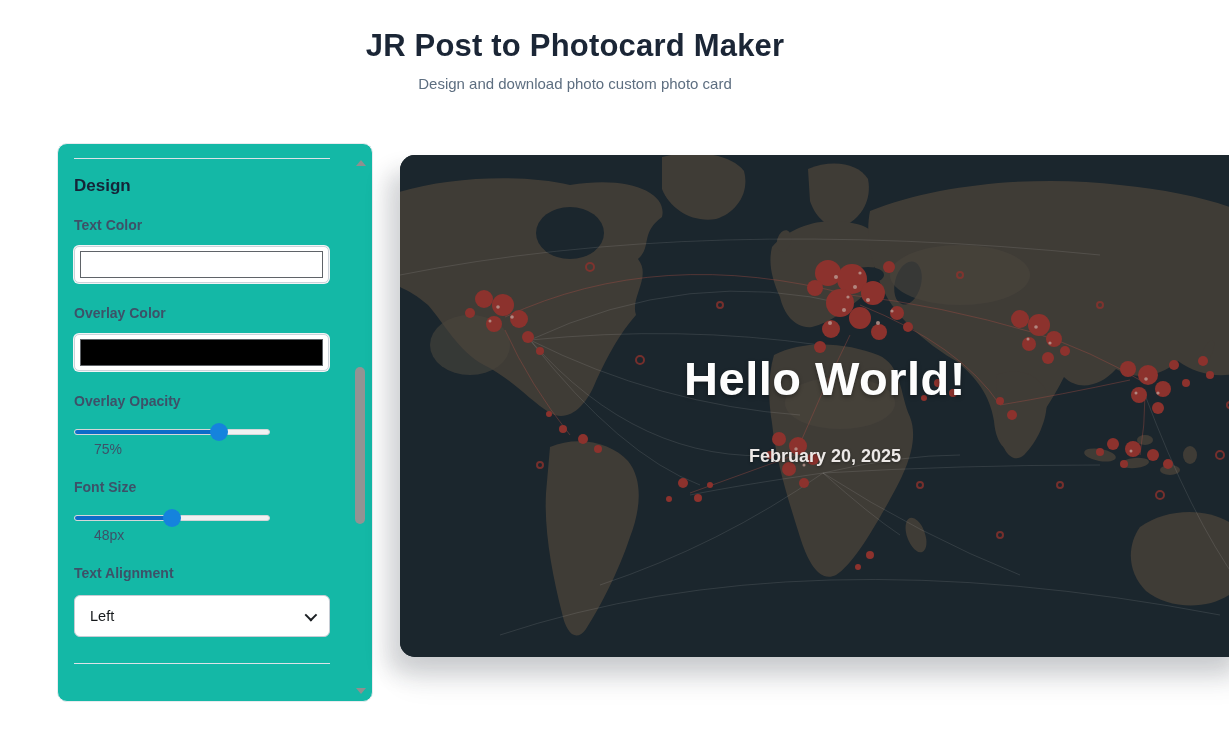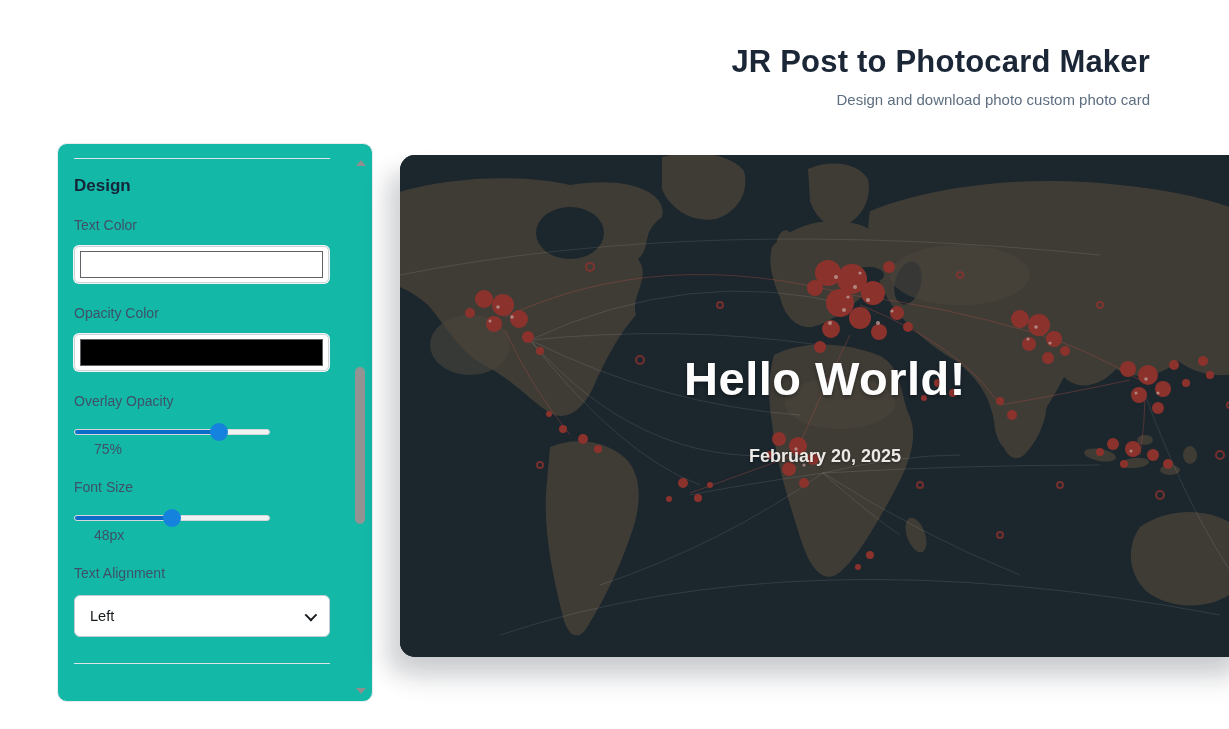--- a/index.html
+++ b/index.html
@@ -1,33 +1,33 @@
 <!DOCTYPE html>
 <html><head>
 <meta charset="utf-8">
 <style>
   * { margin:0; padding:0; box-sizing:border-box; }
   html,body { width:1229px; height:729px; background:#ffffff; overflow:hidden;
     font-family:"Liberation Sans","DejaVu Sans",sans-serif; }
   .page { position:relative; width:1229px; height:729px; }
 
   
-  .app-header { position:absolute; left:0; top:44px; width:1150px; text-align:right; }
+  .app-header { position:absolute; left:0; top:28px; width:1150px; text-align:center; }
   .app-title { font-size:31px; font-weight:700; color:#1b2636; letter-spacing:.2px; }
   .app-subtitle { margin-top:11px; font-size:15px; color:#5d6e80; }
 
   
   .panel { position:absolute; left:57px; top:143px; width:316px; height:559px;
     background:#14b8a6; border:1px solid #e9ebef; border-radius:10px; }
   .panel-content { position:absolute; left:16px; top:0; width:256px; }
   .divider { border:none; border-top:1px solid #dde2e8; width:256px; }
   .divider.top { margin-top:14px; }
   .divider.bottom { margin-top:26px; }
   .section-title { margin-top:17px; font-size:17px; font-weight:700; color:#152438; }
-  .field-label { margin-top:22px; font-size:14px; font-weight:400; color:#3d5168; }
+  .field-label { margin-top:22px; font-size:14px; font-weight:700; color:#3d5168; }
   .field-label.first { margin-top:21px; }
 
   .color-input { margin-top:13px; width:255px; height:37px; background:#fff;
     border:1px solid #ccd3da; border-radius:5px; padding:4px 5px; box-shadow:0 0 0 1px #f2f4f6; }
   .swatch { width:100%; height:100%; border:1px solid #5f6368; }
 
   .slider { position:relative; width:196px; height:18px; margin-top:14px; }
   .slider .track { position:absolute; left:0; right:0; top:6px; height:6px;
     background:#f0f1f2; border:1px solid #d4d6d8; border-radius:4px; overflow:hidden; }
   .slider .track-fill { height:100%; background:#0d6cc8; }
@@ -75,21 +75,21 @@
   <aside class="panel">
     <div class="panel-content">
       <hr class="divider top">
       <h2 class="section-title">Design</h2>
 
       <div class="field-label first">Text Color</div>
       <div class="color-input">
         <div class="swatch" style="background: rgb(255, 255, 255);"></div>
       </div>
 
-      <div class="field-label">Opacity Color</div>
+      <div class="field-label">Overlay Color</div>
       <div class="color-input">
         <div class="swatch" style="background: rgb(0, 0, 0);"></div>
       </div>
 
       <div class="field-label">Overlay Opacity</div>
       <div class="slider">
         <div class="track">
             <div class="track-fill" style="width: 74%;"></div>
           </div>
         <div class="thumb" style="left: 74%;"></div>

